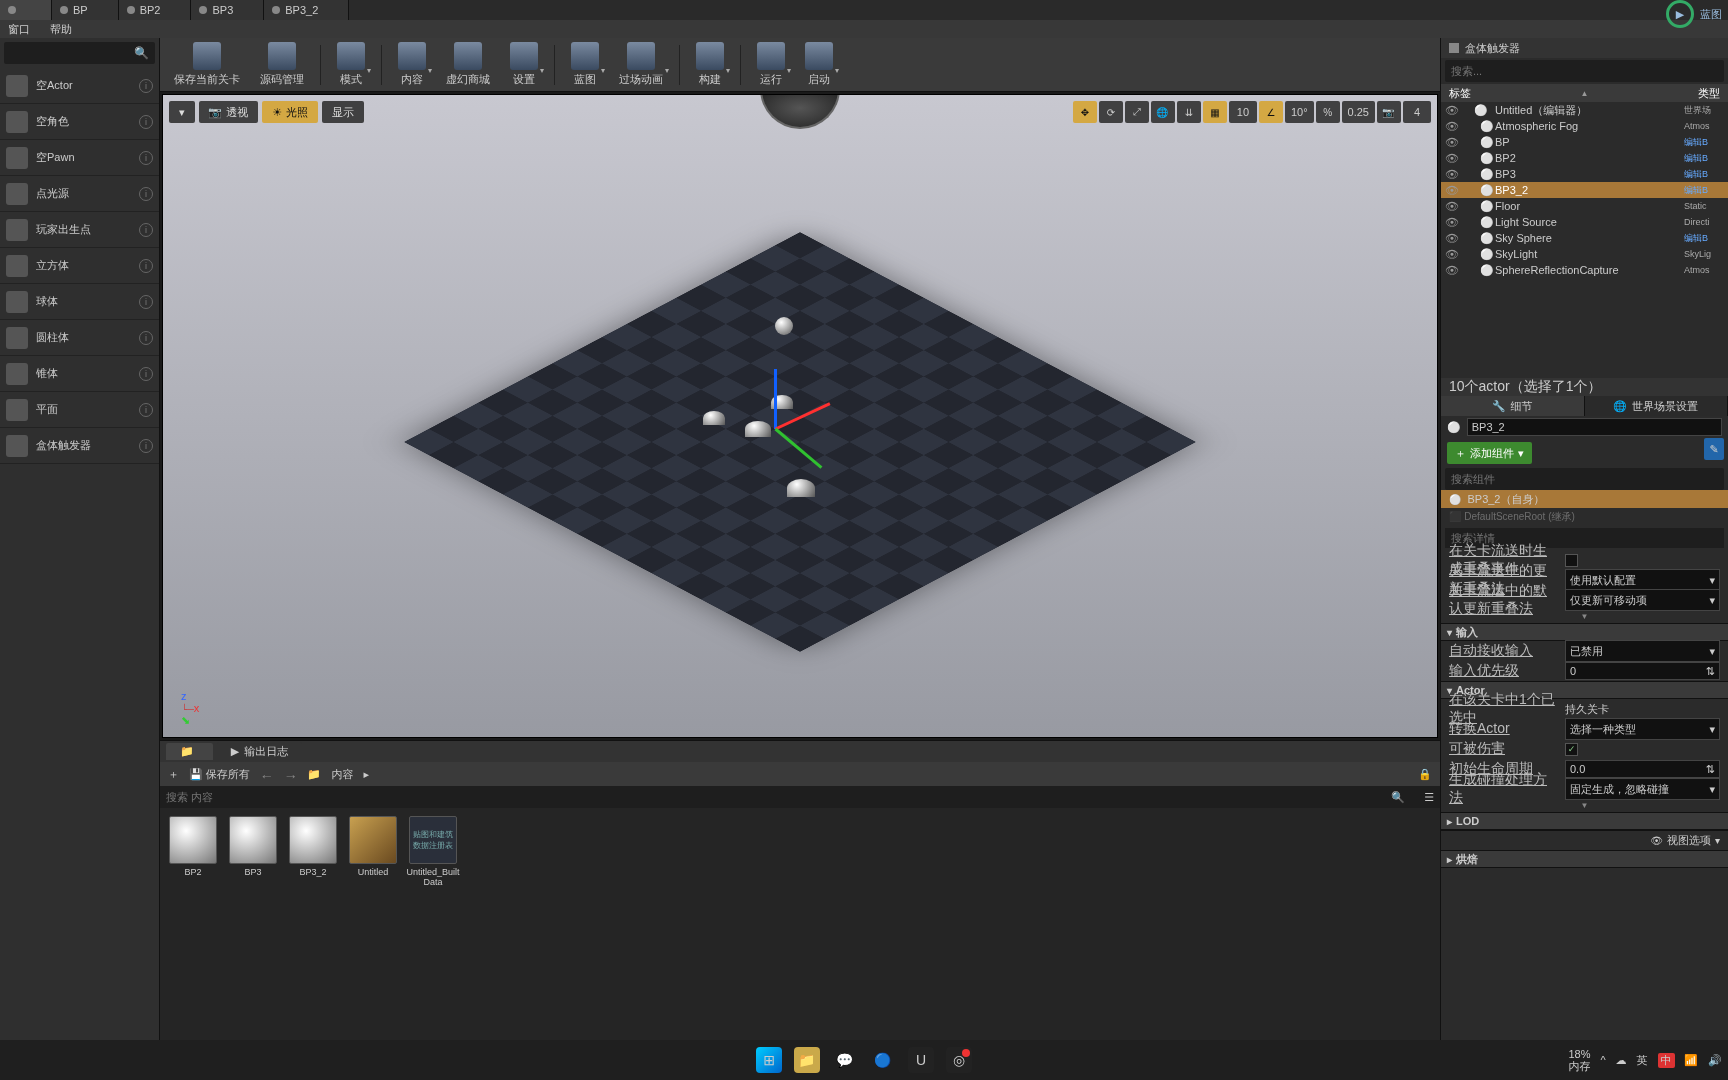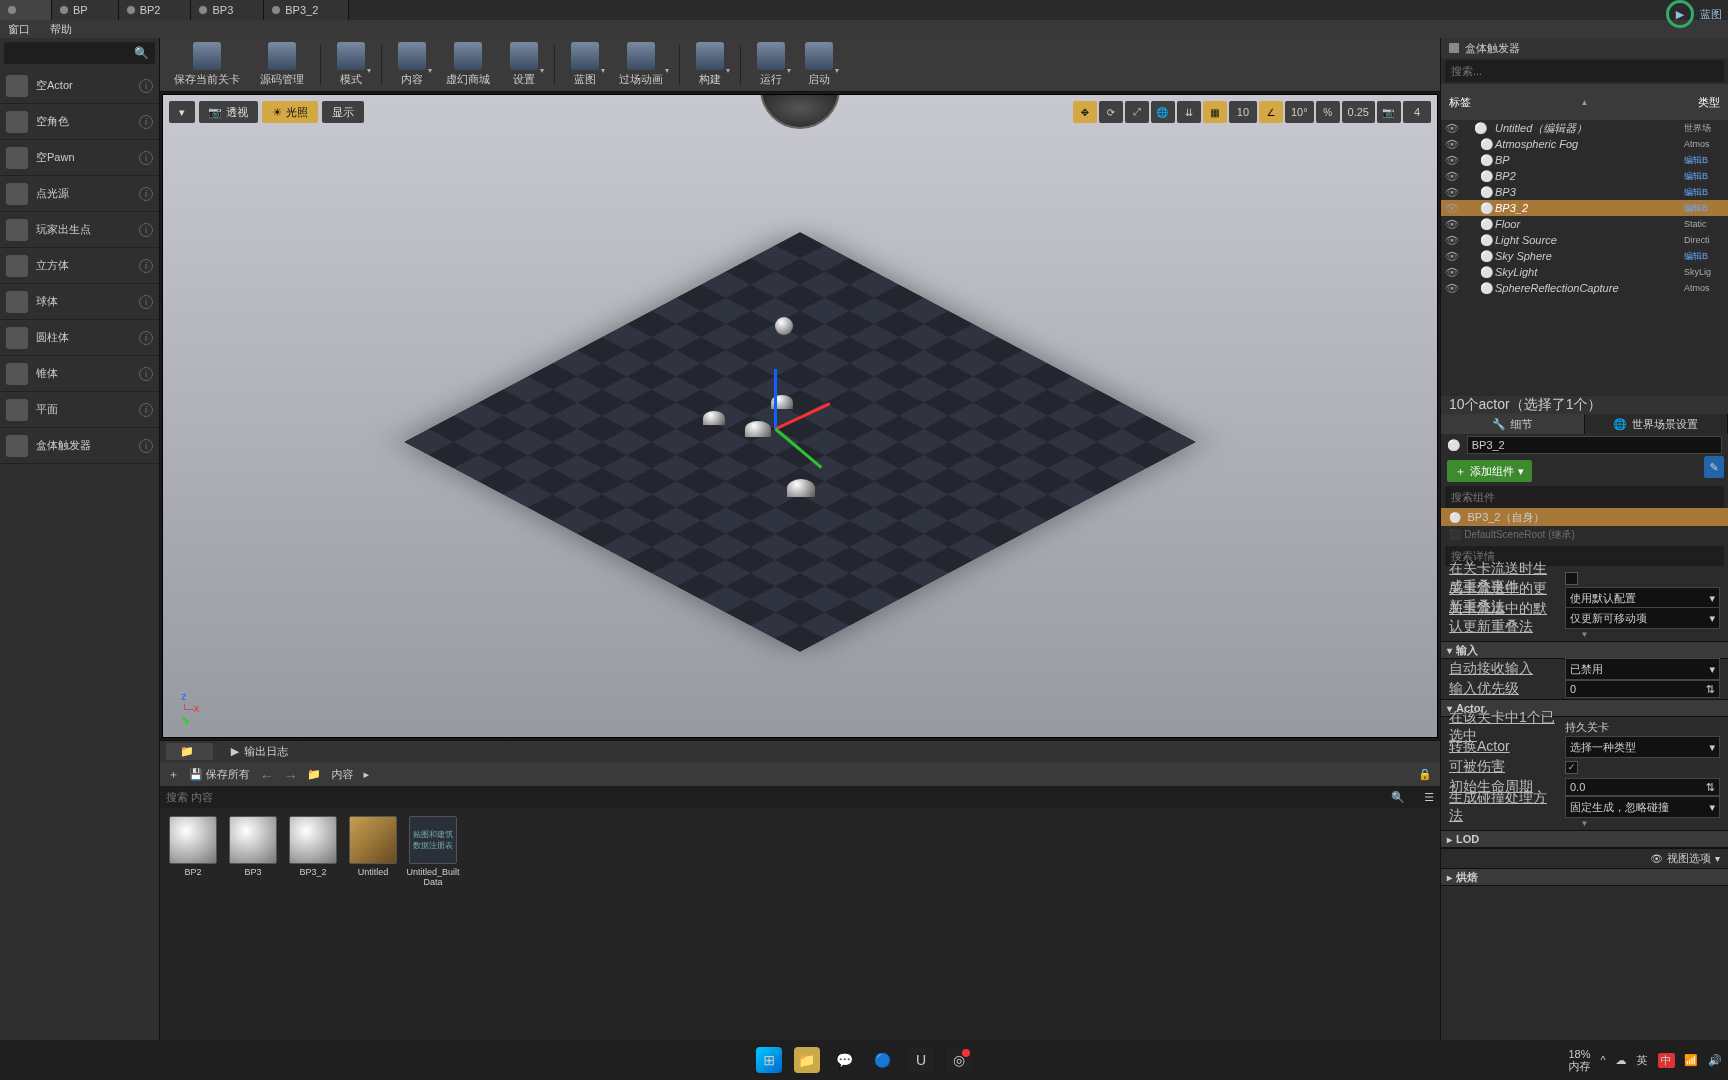--- a/index.html
+++ b/index.html
@@ -67,29 +67,29 @@
 .cbarea { flex:1; background:#252525; display:flex; padding:8px; gap:10px; align-items:flex-start; }
 .asset { width:50px; display:flex; flex-direction:column; align-items:center; gap:4px; }
 .thumb { width:48px; height:48px; background:radial-gradient(circle at 35% 30%,#fff,#777); border:1px solid #555; border-radius:2px; }
 .thumb.cube { background:linear-gradient(135deg,#c8a050,#6a4a20); }
 .thumb.data { background:#2a2f3a; display:flex; align-items:center; justify-content:center; text-align:center; font-size:8px; color:#7aa; padding:2px; }
 .assetlabel { font-size:9px; color:#ccc; text-align:center; line-height:1.1; }
 
 
 .paneltab { height:20px; background:#333; display:flex; align-items:center; padding:0 8px; gap:6px; }
 .paneltab .dot { width:10px; height:10px; background:#888; }
-.olhead { height:36px; background:#3a3a3a; display:flex; align-items:center; padding:0 8px; font-size:10px; color:#fff; justify-content:space-between; position:relative; }
+.olhead { height:18px; background:#3a3a3a; display:flex; align-items:center; padding:0 8px; font-size:10px; color:#fff; justify-content:space-between; position:relative; }
 .olhead .tri { position:absolute; left:50%; transform:translateX(-50%); font-size:8px; color:#999; }
 .ollist { flex:0 0 auto; }
 .olrow { height:16px; display:flex; align-items:center; padding:0 4px; gap:4px; font-size:10px; }
 .olrow.sel { background:#a87838; color:#fff; }
 .olrow .eye { width:12px; text-align:center; color:#999; }
 .olrow .clip { width:10px; }
 .olrow .ricon { width:12px; height:12px; display:flex; align-items:center; justify-content:center; }
-.olrow .nm { flex:1; padding-left:4px;font-style:italic; }
+.olrow .nm { flex:1; padding-left:4px; }
 .olrow .typ { width:40px; font-size:9px; color:#6af; text-align:left; overflow:hidden; }
 .olrow .typ.g { color:#aaa; }
 .footer { height:18px; background:#333; padding:0 8px; display:flex; align-items:center; font-size:14px; }
 
 
 .dtabs { height:20px; background:#2a2a2a; display:flex; }
 .dtab { flex:1; display:flex; align-items:center; justify-content:center; gap:5px; border-right:1px solid #111; }
 .dtab.active { background:#3a3a3a; }
 .namefield { height:22px; display:flex; align-items:center; padding:3px 6px; gap:6px; background:#2b2b2b; }
 .namefield input { flex:1; background:#111; border:1px solid #444; color:#ccc; padding:2px 4px; outline:none; }

